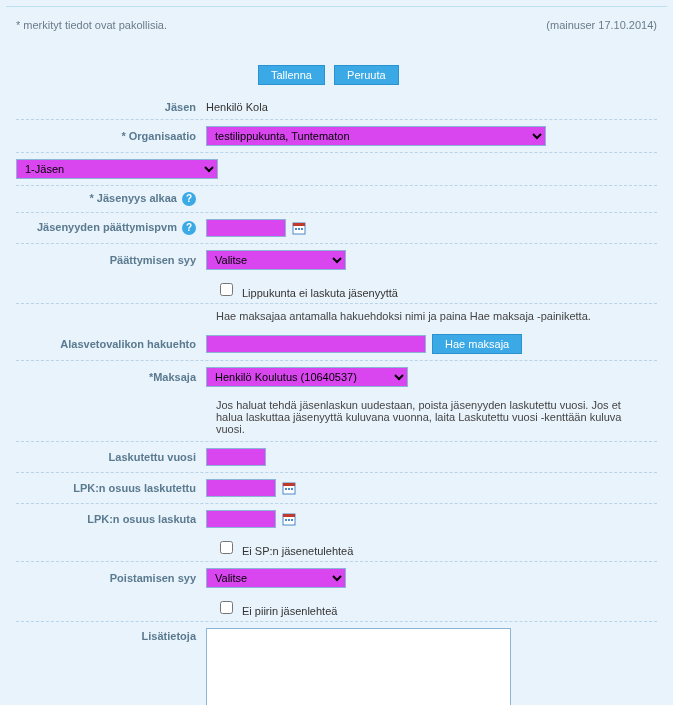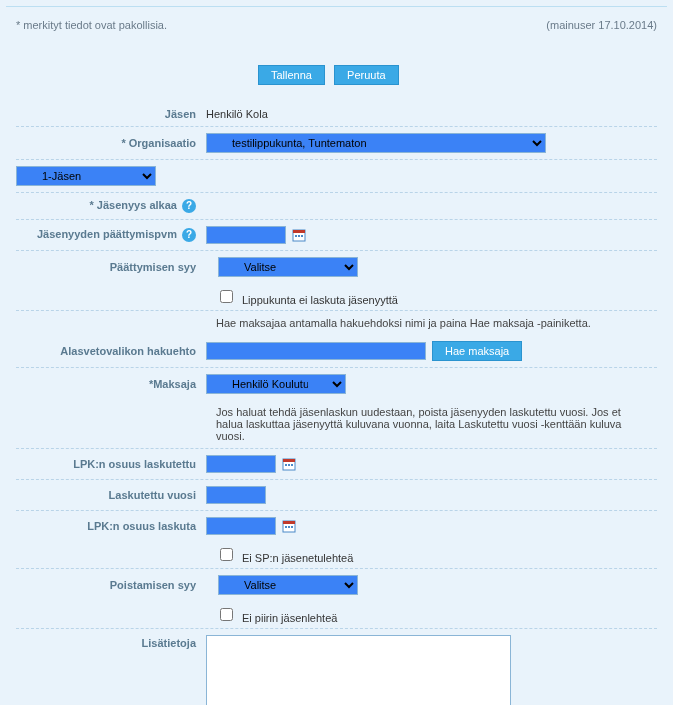--- a/index.html
+++ b/index.html
@@ -21,21 +21,21 @@
   .topline {
     display: flex;
     justify-content: space-between;
     align-items: center;
     color: #6a7b8a;
     font-size: 11px;
     padding: 6px 0 10px;
     gap: 21px;
   }
   .btnrow {
-    margin: 24px 0 17px 200px;
+    margin: 24px 0 10px 200px;
     padding-left: 42px;
   }
   .btn {
     display: inline-block;
     background: #3aa9e6;
     color: #fff;
     border: 1px solid #2a93cf;
     padding: 3px 12px;
     font-size: 11px;
     cursor: pointer;
@@ -60,26 +60,26 @@
   .value {
     flex: 1;
     display: flex;
     align-items: center;
     gap: 6px;
   }
   .value select, .value input[type="text"] {
     font-family: inherit;
     font-size: 11px;
     border: 1px solid #8ab5d6;
-    padding: 2px 21px;
-    background: #3b82f6;
+    padding: 2px 4px;
+    background: #d946ef;
   }
   .value select.wide { width: 340px; }
-  .value select.med { width: 140px; }
-  .value select.small { width: 140px; margin-left: 12px; }
+  .value select.med { width: 202px; }
+  .value select.small { width: 140px; }
   .value input.date { width: 80px; }
   .value input.short { width: 60px; }
   .value input.med { width: 70px; }
   .value input.search { width: 220px; }
   .help-icon {
     display: inline-block;
     width: 14px; height: 14px;
     border-radius: 50%;
     background: #3aa9e6;
     color: #fff;
@@ -214,42 +214,42 @@
       <div class="value">
         <select class="med">
           <option>Henkilö Koulutus (10640537)</option>
         </select>
       </div>
     </div>
 
     <div class="descline" style="padding-right:30px;">Jos haluat tehdä jäsenlaskun uudestaan, poista jäsenyyden laskutettu vuosi. Jos et halua laskuttaa jäsenyyttä kuluvana vuonna, laita Laskutettu vuosi -kenttään kuluva vuosi.</div>
 
     <div class="row">
+      <div class="label">Laskutettu vuosi</div>
+      <div class="value">
+        <input type="text" class="short" value="" style="">
+      </div>
+    </div>
+
+    <div class="row">
       <div class="label">LPK:n osuus laskutettu</div>
       <div class="value">
         <input type="text" class="med" value="" style="">
         <span class="cal-icon">
           <svg viewBox="0 0 14 14">
               <rect x="1" y="2" width="12" height="11" fill="#fff" stroke="#4b89c8"></rect>
               <rect x="1" y="2" width="12" height="3" fill="#c0392b"></rect>
               <rect x="3" y="7" width="2" height="2" fill="#4b89c8"></rect>
               <rect x="6" y="7" width="2" height="2" fill="#4b89c8"></rect>
               <rect x="9" y="7" width="2" height="2" fill="#4b89c8"></rect>
             </svg>
         </span>
       </div>
     </div>
 
-    <div class="row">
-      <div class="label">Laskutettu vuosi</div>
-      <div class="value">
-        <input type="text" class="short" value="" style="">
-      </div>
-    </div>
-
     <div class="row noborder">
       <div class="label">LPK:n osuus laskuta</div>
       <div class="value">
         <input type="text" class="med" value="" style="">
         <span class="cal-icon">
           <svg viewBox="0 0 14 14">
               <rect x="1" y="2" width="12" height="11" fill="#fff" stroke="#4b89c8"></rect>
               <rect x="1" y="2" width="12" height="3" fill="#c0392b"></rect>
               <rect x="3" y="7" width="2" height="2" fill="#4b89c8"></rect>
               <rect x="6" y="7" width="2" height="2" fill="#4b89c8"></rect>

